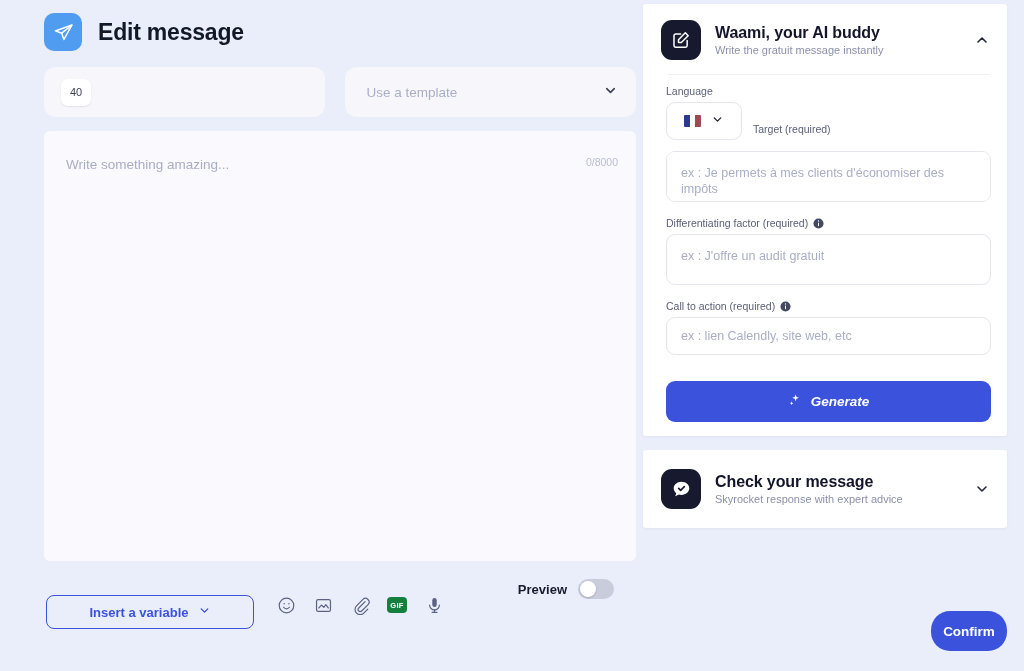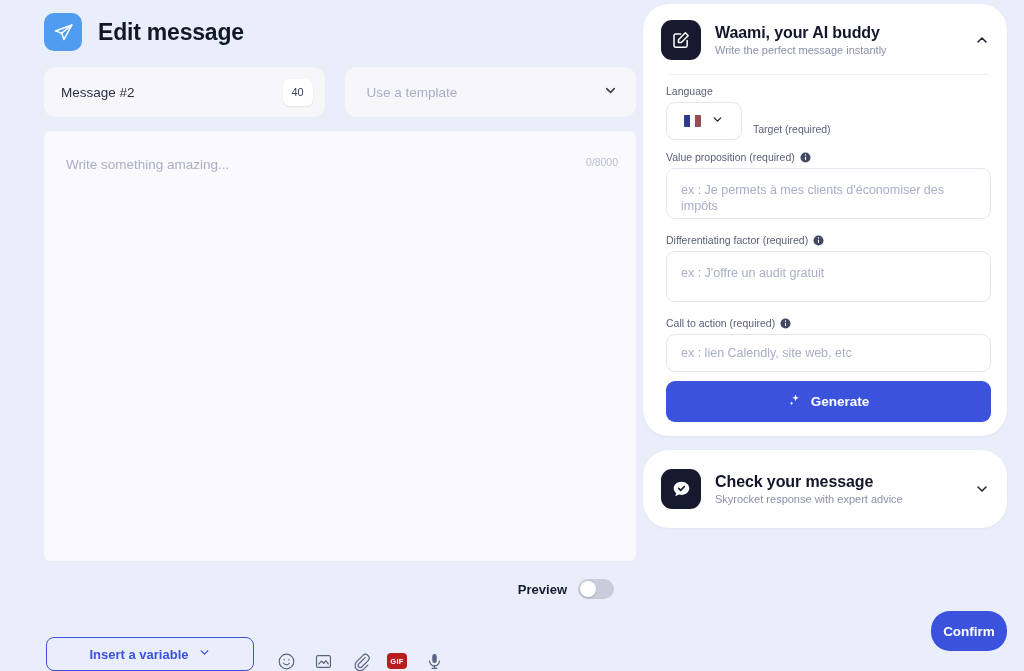--- a/index.html
+++ b/index.html
@@ -57,47 +57,47 @@
     width: 36px; height: 20px; border-radius: 10px; background: #c9ccdb;
     position: relative; flex: none;
   }
   .toggle .knob {
     position: absolute; left: 2px; top: 2px; width: 16px; height: 16px;
     border-radius: 50%; background: #fff; box-shadow: 0 1px 2px rgba(0,0,0,.18);
   }
 
   .bottom-bar {
     position: absolute; left: 0; bottom: 0; width: 640px; height: 76px;
-    display: flex; align-items: flex-end; padding-left: 26px; gap: 22px;
+    display: flex; align-items: flex-start; padding-left: 26px; gap: 22px;
   }
   .insert-var-btn {
     width: 208px; height: 34px; border: 1.4px solid #3b52dd; border-radius: 8px;
     background: transparent; display: flex; align-items: center; justify-content: center;
     gap: 9px; cursor: pointer;
   }
   .insert-var-btn span { font-size: 13px; font-weight: bold; color: #3b52dd; }
   .tool-icons { display: flex; align-items: center; gap: 17px; }
   .tool-ic { width: 20px; height: 20px; display: flex; align-items: center; justify-content: center; cursor: pointer; }
   .gif-box {
-    width: 21px; height: 16px; border-radius: 4px; background: #b91c1c;
+    width: 21px; height: 16px; border-radius: 4px; background: #15803d;
     color: #fff; font-size: 7.5px; font-weight: bold;
     display: flex; align-items: center; justify-content: center; letter-spacing: .3px;
   }
 
   .confirm-btn {
     position: absolute; right: 17px; bottom: 20px; width: 76px; height: 40px;
     background: #3b52dd; border-radius: 19px; border: none; cursor: pointer;
     color: #fff; font-size: 13.5px; font-weight: bold;
     font-family: "Liberation Sans", sans-serif;
   }
 
   
   .right-col { position: absolute; left: 640px; top: 0; width: 384px; height: 671px; padding: 4px 17px 0 3px; }
 
-  .card { background: #fff; border-radius: 26px; box-shadow: 0 1px 3px rgba(30,40,90,.05); }
+  .card { background: #fff; border-radius: 3px; box-shadow: 0 1px 3px rgba(30,40,90,.05); }
   .card-head { display: flex; align-items: center; gap: 14px; padding: 16px 16px 14px 18px; }
   .card-icon {
     width: 40px; height: 40px; border-radius: 11px; background: #171a2e;
     display: flex; align-items: center; justify-content: center; flex: none;
   }
   .card-titles { flex: 1; min-width: 0; }
   .card-title { font-size: 16px; font-weight: bold; color: #13162a; letter-spacing: -0.1px; }
   .card-sub { font-size: 11px; color: #8b90ab; margin-top: 2px; }
   .chev { width: 18px; flex: none; display: flex; align-items: center; justify-content: center; cursor: pointer; }
 
@@ -125,25 +125,26 @@
   .inp::placeholder { color: #a9aec6; }
   .ta {
     width: 100%; height: 51px; border: 1.3px solid #e4e5ef; border-radius: 9px;
     background: #fff; padding: 13px 14px; font-size: 12.5px; color: #2b2f45;
     resize: none; font-family: "Liberation Sans", sans-serif; line-height: 1.3;
   }
   .ta::placeholder { color: #a9aec6; }
   .field-group { margin-top: 11px; }
 
   .generate-btn {
-    width: 100%; height: 41px; margin-top: 9px; background: #3b52dd;
+    width: 100%; height: 41px; margin-top: 26px; background: #3b52dd;
     border: none; border-radius: 9px; cursor: pointer;
     display: flex; align-items: center; justify-content: center; gap: 9px;
     color: #fff; font-size: 13.5px; font-weight: bold;
     font-family: "Liberation Sans", sans-serif;
+    font-style: italic;
   }
   .gen-note { text-align: center; font-size: 10.5px; color: #9greenb0; color: #9a9fb8; margin-top: 8px; }
 
   .card-2 { margin-top: 14px; }
   .card-2 .card-head { padding: 19px 16px 19px 18px; }
 </style>
 </head>
 <body>
 
 <div class="app">
@@ -155,21 +156,20 @@
         <svg width="21" height="21" viewBox="0 0 24 24" fill="none" stroke="#ffffff" stroke-width="1.7" stroke-linecap="round" stroke-linejoin="round">
           <path d="M21.5 3.5 2.8 10.2l7.1 2.6 2.6 7.1z"></path>
             <path d="M21.5 3.5 9.9 12.8"></path>
         </svg>
       </div>
       <div class="page-title">Edit message</div>
     </div>
 
     <div class="row-2">
       <div class="msg-name-field">
-        <div class="msg-name-text">Message #2</div>
         <div class="count-badge">40</div>
       </div>
       <div class="template-field">
         <div class="template-text">Use a template</div>
         <span>
           <svg width="15" height="15" viewBox="0 0 24 24" fill="none" stroke="#3e4256" stroke-width="2.6" stroke-linecap="round" stroke-linejoin="round">
               <path d="M6 9l6 6 6-6"></path>
             </svg>
         </span>
       </div>
@@ -238,21 +238,21 @@
     <div class="card">
       <div class="card-head">
         <div class="card-icon">
           <svg width="20" height="20" viewBox="0 0 24 24" fill="none" stroke="#ffffff" stroke-width="1.8" stroke-linecap="round" stroke-linejoin="round">
             <path d="M19.4 12.6v6a2 2 0 0 1-2 2H5.6a2 2 0 0 1-2-2V6.8a2 2 0 0 1 2-2h6"></path>
             <path d="M17.2 3.4l3.4 3.4-8.2 8.2H9v-3.4z"></path>
           </svg>
         </div>
         <div class="card-titles">
           <div class="card-title">Waami, your AI buddy</div>
-          <div class="card-sub">Write the perfect message instantly</div>
+          <div class="card-sub">Write the gratuit message instantly</div>
         </div>
         <div class="chev">
           <svg width="16" height="16" viewBox="0 0 24 24" fill="none" stroke="#222738" stroke-width="2.4" stroke-linecap="round" stroke-linejoin="round">
               <path d="M6 15l6-6 6 6"></path>
             </svg>
         </div>
       </div>
 
       <div class="card-body">
         <div class="divider"></div>
@@ -272,28 +272,20 @@
                   </svg>
               </span>
             </div>
           </div>
           <div class="target-col">
             <div class="label">Target (required)</div>
           </div>
         </div>
 
         <div class="field-group">
-          <div class="label">
-            <span>Value proposition (required)</span>
-            <svg class="info-ic" viewBox="0 0 24 24">
-                <circle cx="12" cy="12" r="11" fill="#434863"></circle>
-                <rect x="10.9" y="10" width="2.2" height="8" rx="1" fill="#fff"></rect>
-                <circle cx="12" cy="6.6" r="1.5" fill="#fff"></circle>
-              </svg>
-          </div>
           <textarea class="ta" placeholder="ex : Je permets à mes clients d'économiser des impôts" style=""></textarea>
         </div>
 
         <div class="field-group">
           <div class="label">
             <span>Differentiating factor (required)</span>
             <svg class="info-ic" viewBox="0 0 24 24">
                 <circle cx="12" cy="12" r="11" fill="#434863"></circle>
                 <rect x="10.9" y="10" width="2.2" height="8" rx="1" fill="#fff"></rect>
                 <circle cx="12" cy="6.6" r="1.5" fill="#fff"></circle>

